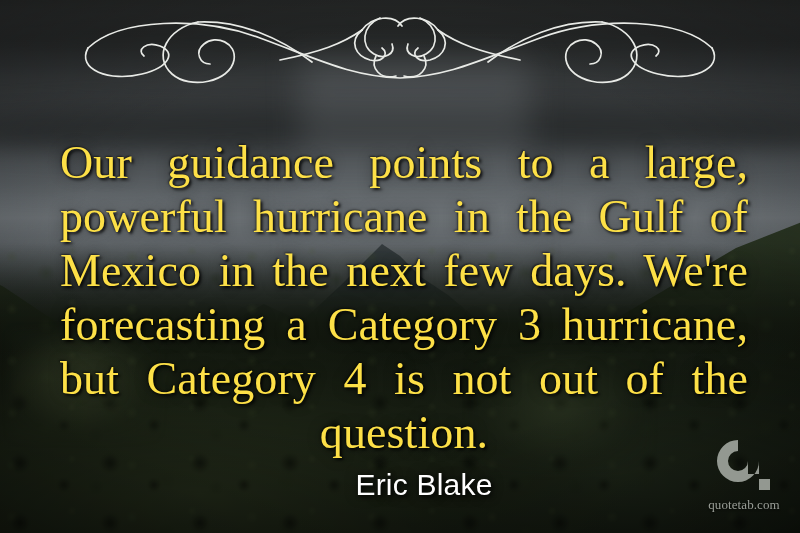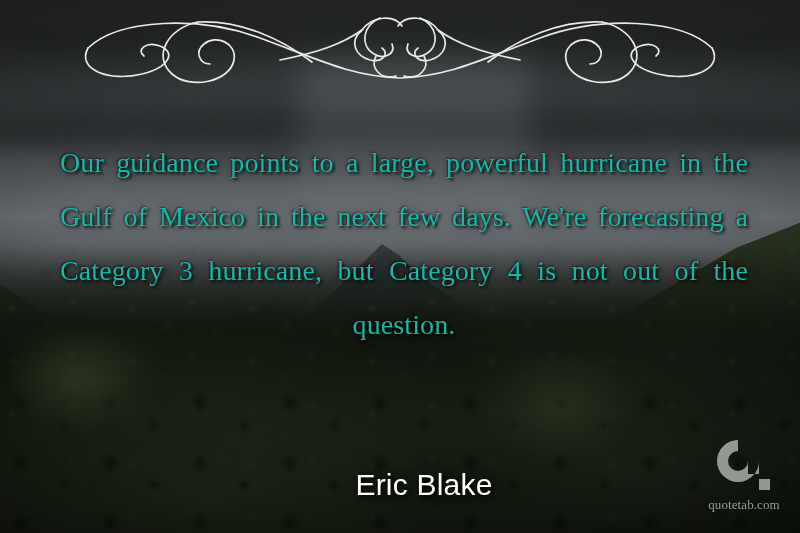--- a/index.html
+++ b/index.html
@@ -197,23 +197,23 @@
     height: 76px;
   }
   .flourish svg { display: block; width: 100%; height: 100%; }
 
   .quote {
     position: absolute;
     left: 60px;
     top: 136px;
     width: 688px;
     font-family: "Liberation Serif", "DejaVu Serif", serif;
-    font-size: 28px;
+    font-size: 46px;
     line-height: 54px;
-    color: #14b8a6;
+    color: #fde047;
     text-align: justify;
     text-align-last: center;
     letter-spacing: .1px;
     text-shadow:
        2px 2px 3px rgba(0,0,0,.85),
       -1px -1px 2px rgba(0,0,0,.55),
        0 0 14px rgba(0,0,0,.45);
   }
 
   .author {

